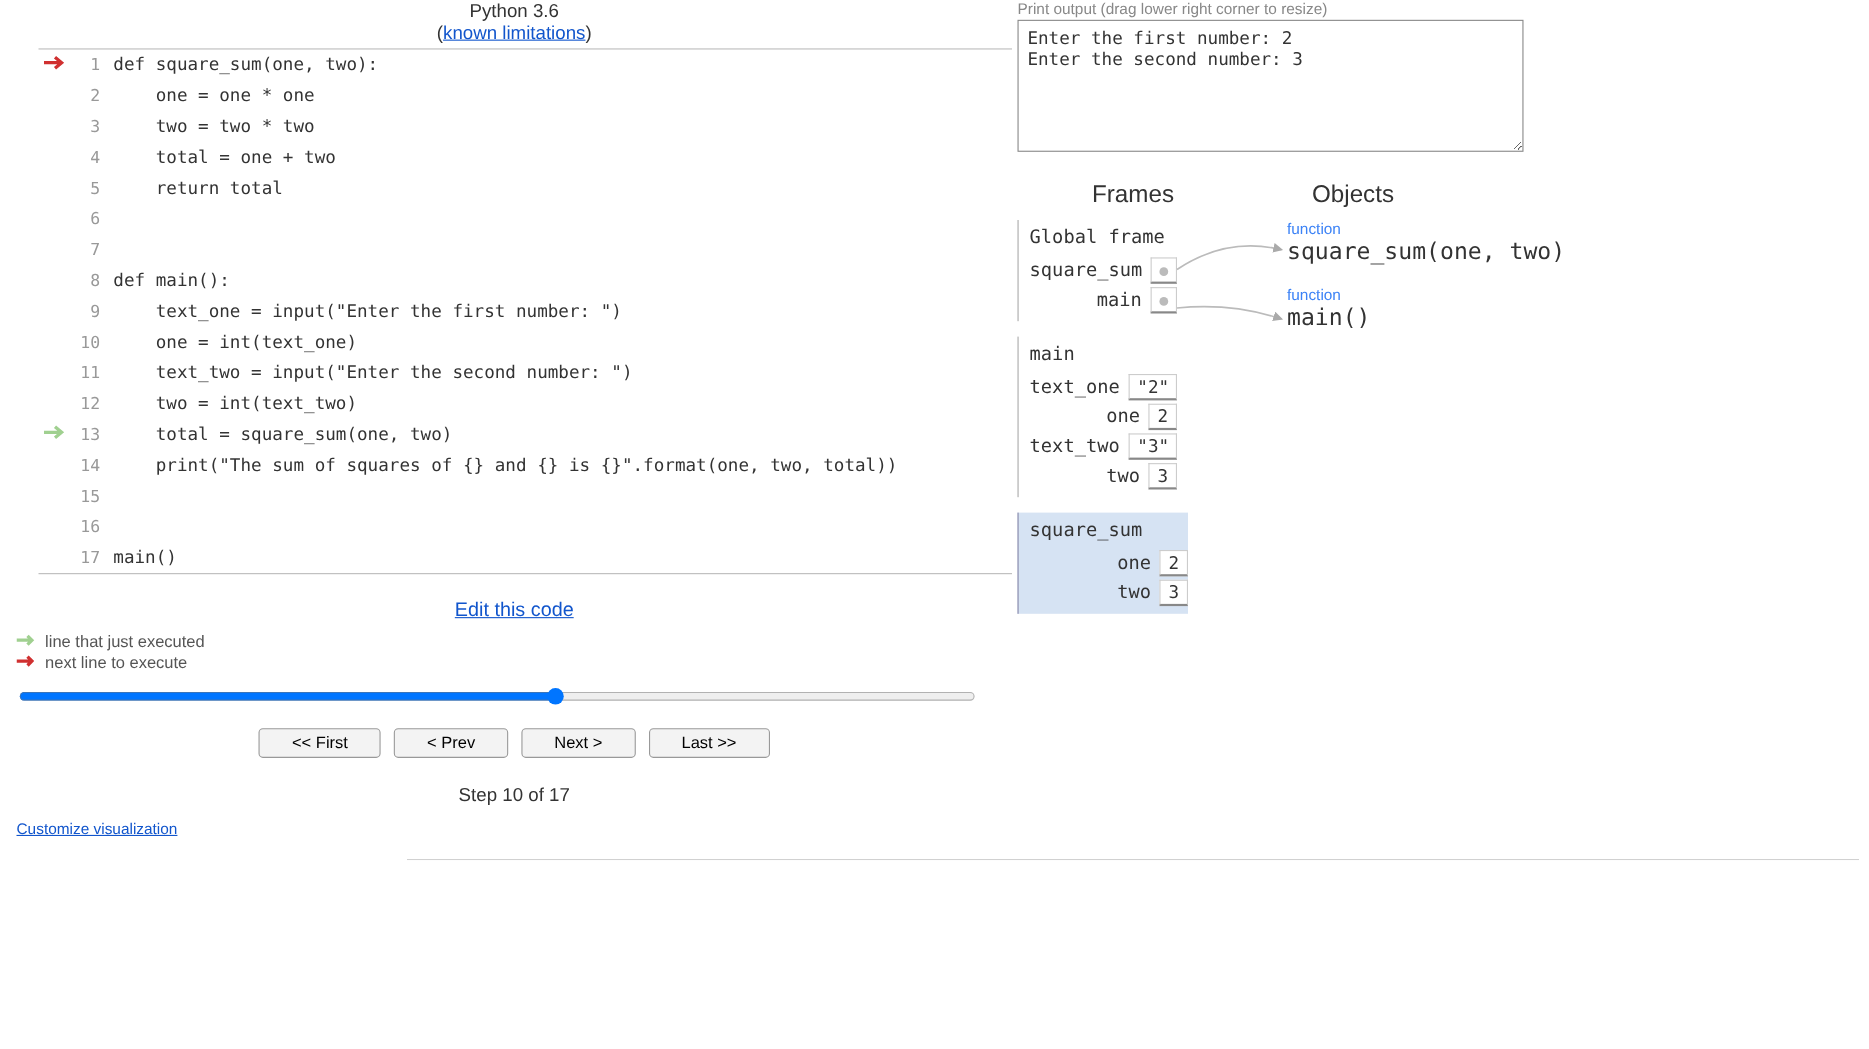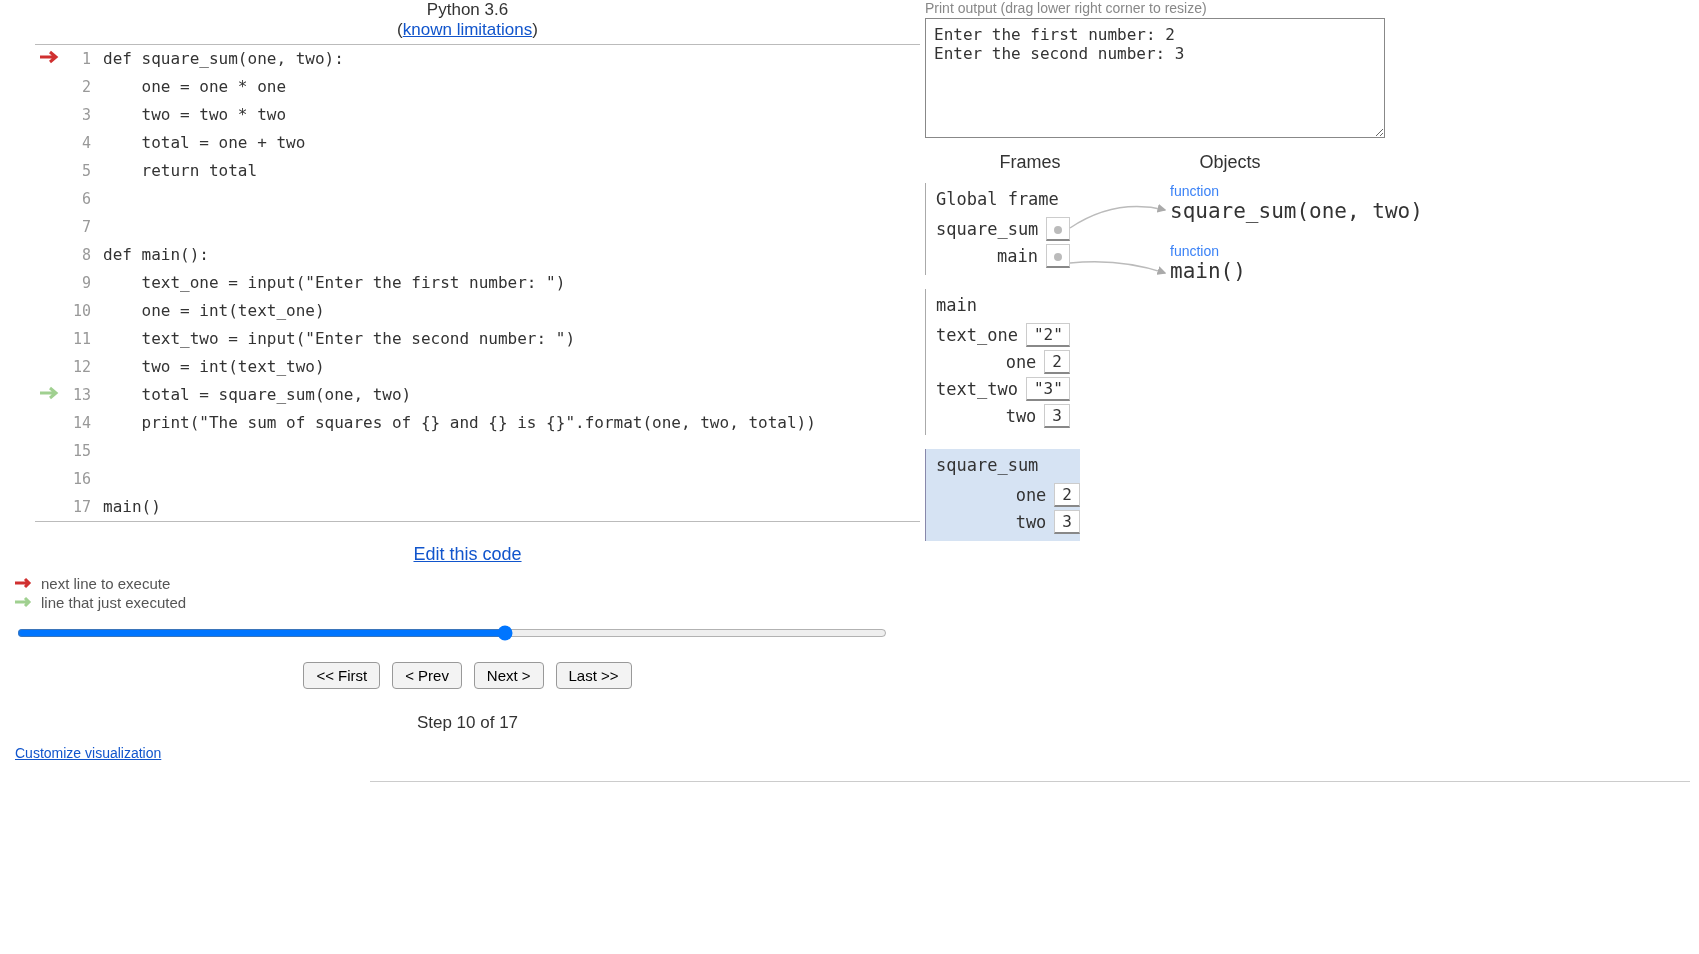--- a/index.html
+++ b/index.html
@@ -84,21 +84,21 @@
     margin: 12px 0 18px 0;
   }
   input[type=range] {
     width: 870px;
   }
   .nav-buttons {
     text-align: center;
   }
   .nav-buttons button {
     font-size: 15px;
-    padding: 4px 12px;
+    padding: 4px 29px;
     margin: 0 4px;
     border: 1px solid #999;
     border-radius: 4px;
     background: #f3f3f3;
     cursor: pointer;
   }
   .step-label {
     text-align: center;
     font-size: 17px;
     margin-top: 24px;
@@ -123,22 +123,22 @@
     padding: 6px 8px;
     font-family: "Consolas", monospace;
     font-size: 16px;
     white-space: pre;
     resize: both;
     overflow: auto;
   }
   .fo-header {
     display: flex;
     width: 400px;
-    margin-top: 14px;
-    font-size: 18px;
+    margin-top: 26px;
+    font-size: 22px;
   }
   .fo-header .col-f { width: 210px; text-align: center; }
   .fo-header .col-o { flex: 1; text-align: center; }
   .frames-area {
     position: relative;
     margin-top: 10px;
   }
   .frame-box {
     border-left: 1px solid #aaa;
     padding: 6px 0 4px 10px;
@@ -315,32 +315,32 @@
       </div>
 
     <div class="edit-link">
       <a href="#">Edit this code</a>
     </div>
 
     <div class="legend">
       <div class="legend-row">
         <span>
           <svg width="20" height="12">
+              <path d="M0 6 L14 6 M10 2 L14 6 L10 10" stroke="#a0d090" stroke-width="3" fill="none"></path>
+            </svg>
+        </span>
+        <span>line that just executed</span>
+      </div>
+      <div class="legend-row">
+        <span>
+          <svg width="20" height="12">
               <path d="M0 6 L14 6 M10 2 L14 6 L10 10" stroke="#d03030" stroke-width="3" fill="none"></path>
             </svg>
         </span>
         <span>next line to execute</span>
-      </div>
-      <div class="legend-row">
-        <span>
-          <svg width="20" height="12">
-              <path d="M0 6 L14 6 M10 2 L14 6 L10 10" stroke="#a0d090" stroke-width="3" fill="none"></path>
-            </svg>
-        </span>
-        <span>line that just executed</span>
       </div>
     </div>
 
     <div class="slider-wrap">
       <input type="range" id="slider" min="1" max="17" value="10" style="">
     </div>
 
     <div class="nav-buttons">
       <button>&lt;&lt; First</button>
       <button>&lt; Prev</button>

